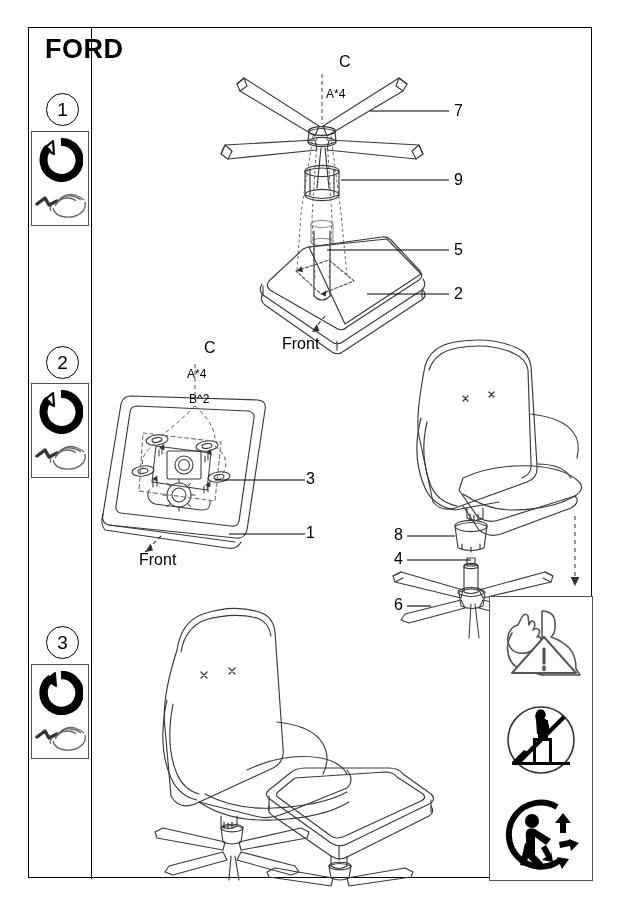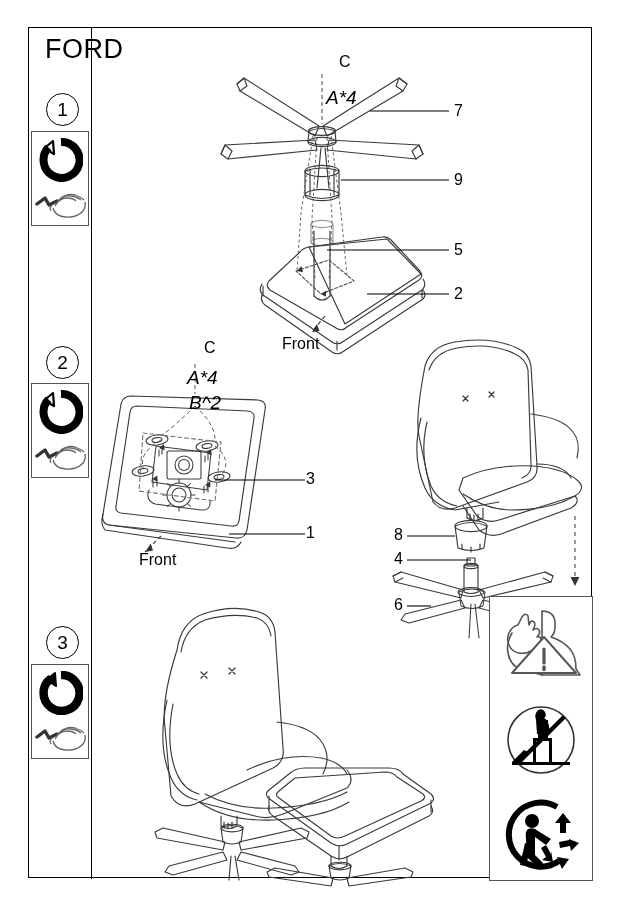--- a/index.html
+++ b/index.html
@@ -3,40 +3,40 @@
 <meta charset="utf-8">
 <style>
   html,body{margin:0;padding:0;background:#ffffff;}
   body{width:620px;height:905px;position:relative;overflow:hidden;
        font-family:"Liberation Sans",sans-serif;color:#000;}
 
   #sheet{position:absolute;left:28px;top:27px;width:564px;height:851px;
          border:1.6px solid #000;box-sizing:border-box;background:#fff;}
 
   
-  #brand{position:absolute;left:16px;top:8px;font-size:27px;font-weight:normal;
+  #brand{position:absolute;left:16px;top:8px;font-size:27px;font-weight:bold;
          letter-spacing:.5px;line-height:1;}
 
   
   #col-divider{position:absolute;left:62px;top:0;width:0;height:851px;
                border-left:1.6px solid #000;}
 
   .step-num{position:absolute;width:31px;height:31px;border:1.6px solid #000;
             border-radius:50%;display:flex;align-items:center;justify-content:center;
             font-size:19px;line-height:1;}
   .tool-box{position:absolute;width:58px;height:95px;border:1.3px solid #555;
             box-sizing:border-box;background:#fff;}
   .tool-box .torq{position:absolute;left:7px;top:6px;width:44px;height:44px;}
   .tool-box .hand{position:absolute;left:3px;top:46px;width:52px;height:45px;}
 
   
   .dwg{position:absolute;left:0;top:0;overflow:visible;}
 
   .lbl{position:absolute;font-size:16px;line-height:1;white-space:nowrap;}
-  .lbl.big{font-size:19px;font-style:italic;}
+  .lbl.big{font-size:12px;}
 
   
   #safety{position:absolute;left:460px;top:568px;width:104px;height:285px;
           border:1.4px solid #555;box-sizing:border-box;background:#fff;}
   .safety-cell{position:relative;width:100%;height:95px;}
   .safety-cell svg{position:absolute;left:50%;top:50%;transform:translate(-50%,-50%);}
 </style>
 </head>
 <body>
 

